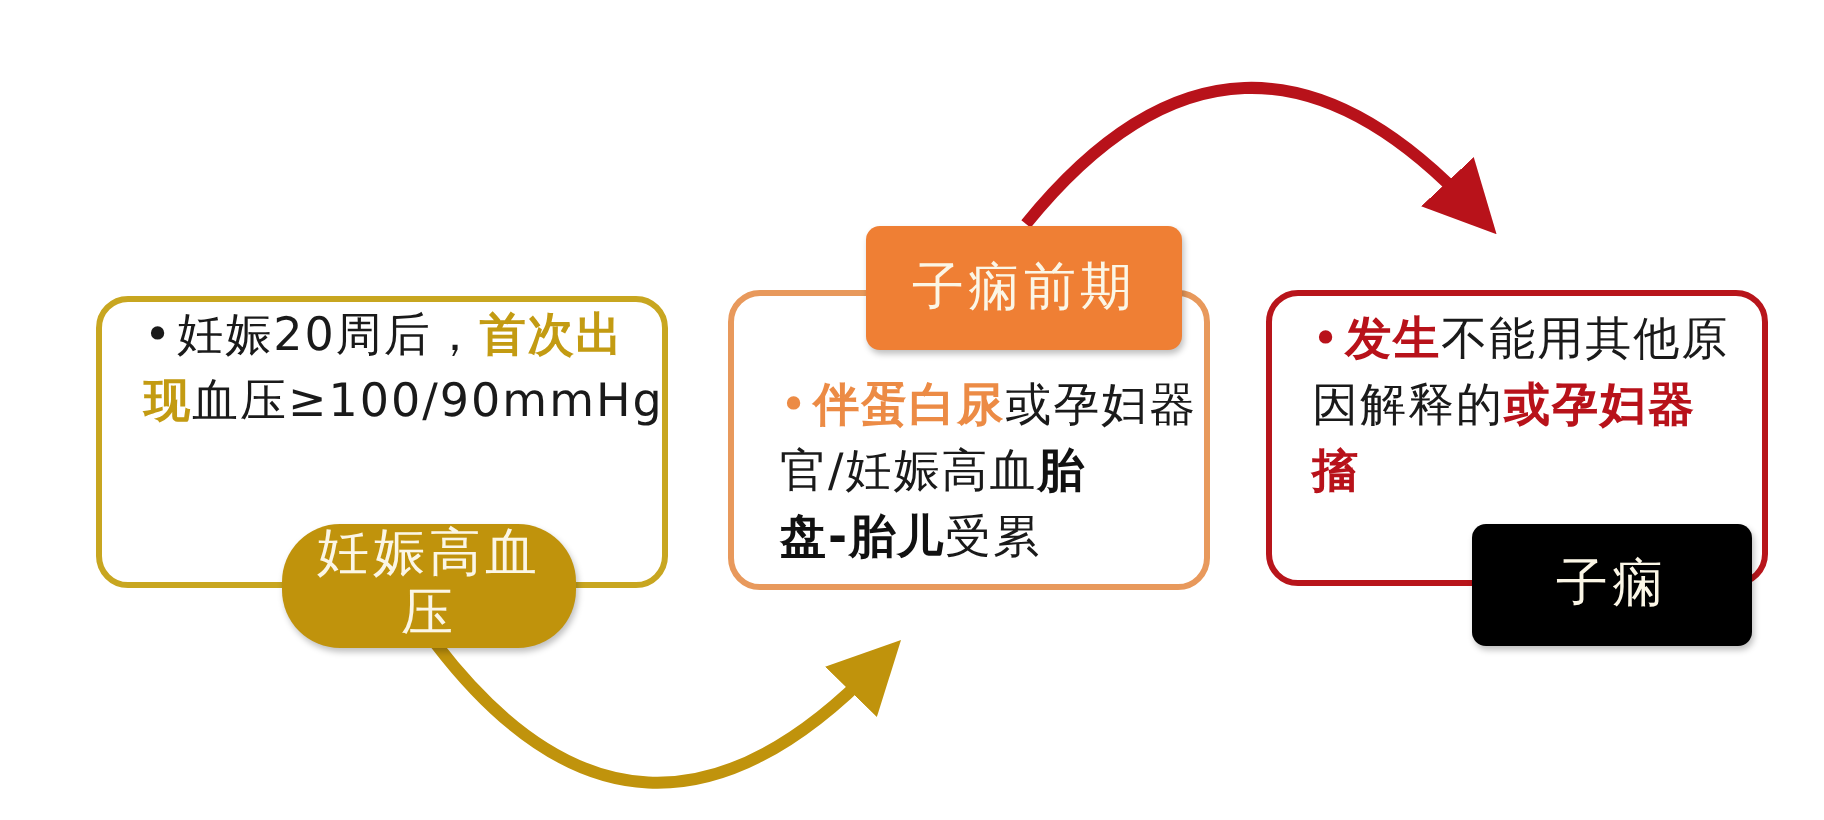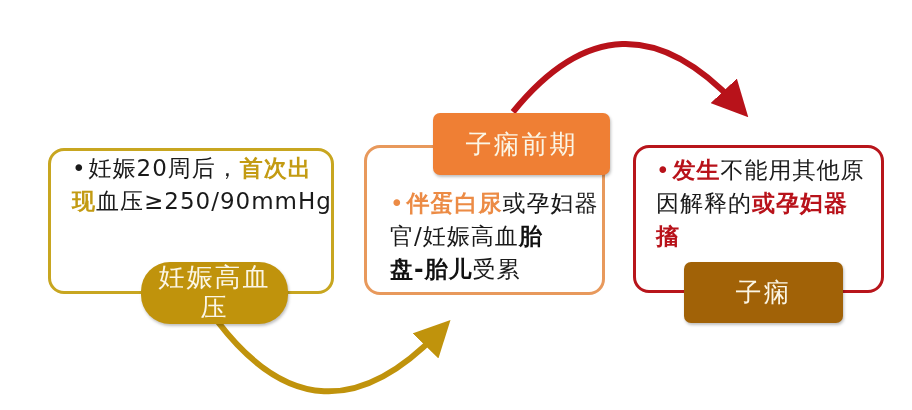--- a/index.html
+++ b/index.html
@@ -64,33 +64,33 @@
       padding-top: 0px;
       border-radius: 29px;
     }
 
     
     #box-preeclampsia { left: 364px; top: 145px; width: 241px; height: 150px; border-color: #e8995c; }
     #text-preeclampsia { left: 370px; top: 187px; width: 240px; }
     #text-preeclampsia .hl { color: #ec8b45; }
     #text-preeclampsia .bullet { color: #ec8b45; }
     #label-preeclampsia {
-      left: 433px; top: 113px; width: 177px; height: 62px;
+      left: 433px; top: 113px; width: 158px; height: 62px;
       background: #ef7f34;
       line-height: 62px;
     }
 
     
     #box-eclampsia { left: 633px; top: 145px; width: 251px; height: 148px; border-color: #b8151b; }
     #text-eclampsia { left: 636px; top: 154px; width: 220px; }
     #text-eclampsia .hl { color: #b8121a; }
     #text-eclampsia .bullet { color: #b8121a; }
     #label-eclampsia {
-      left: 684px; top: 262px; width: 159px; height: 61px;
-      background: #a16207;
+      left: 736px; top: 262px; width: 140px; height: 61px;
+      background: #000000;
       line-height: 61px;
     }
   </style>
 </head>
 <body>
 
 <svg class="arrows" viewBox="0 0 912 410">
   <defs>
     <marker id="head-gold" markerWidth="6" markerHeight="6" refX="3" refY="3" orient="auto" markerUnits="strokeWidth">
       <path d="M0,0 L6,3 L0,6 Z" fill="#c0930c"></path>
@@ -99,21 +99,21 @@
       <path d="M0,0 L6,3 L0,6 Z" fill="#b8121a"></path>
     </marker>
   </defs>
   <path d="M 218 322 Q 320 455 438 333" fill="none" stroke="#c0930c" stroke-width="6" marker-end="url(#head-gold)"></path>
   <path d="M 513 112 Q 620 -20 736 104" fill="none" stroke="#b8121a" stroke-width="6" marker-end="url(#head-red)"></path>
 </svg>
 
 <div class="box" id="box-gestational"></div>
 <div class="box-text" id="text-gestational">
   <span class="bullet">•</span><span>妊娠20周后，</span><span class="hl">首次出</span><br>
-  <span class="hl">现</span><span>血压≥250/90mmHg</span>
+  <span class="hl">现</span><span>血压≥100/90mmHg</span>
 </div>
 <div class="label" id="label-gestational">
   <span>妊娠高血</span><br>
   <span>压</span>
 </div>
 
 <div class="box" id="box-preeclampsia"></div>
 <div class="label" id="label-preeclampsia">子痫前期</div>
 <div class="box-text" id="text-preeclampsia">
   <span class="bullet">•</span><span class="hl">伴蛋白尿</span><span>或孕妇器</span><br>

